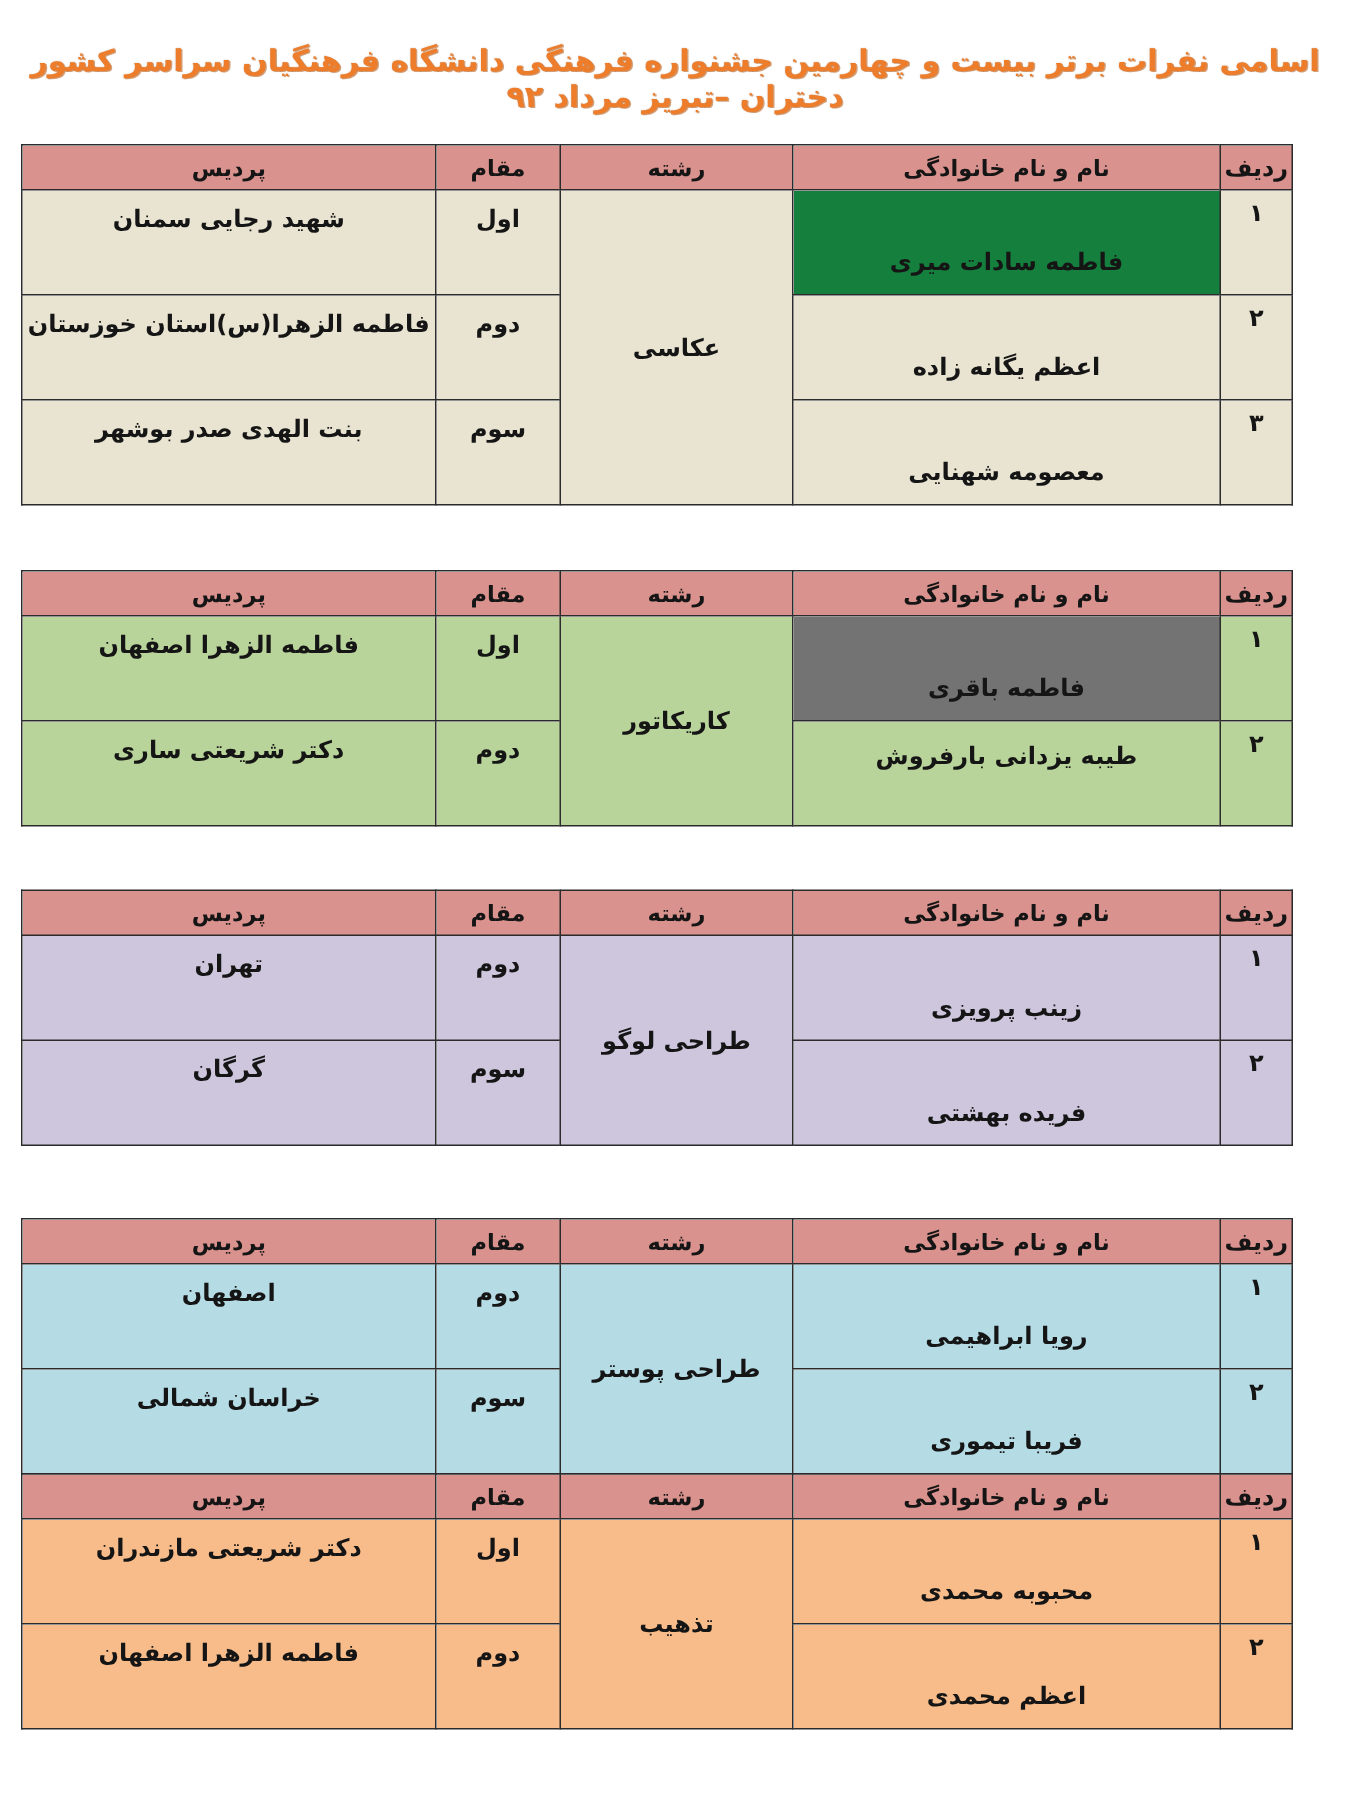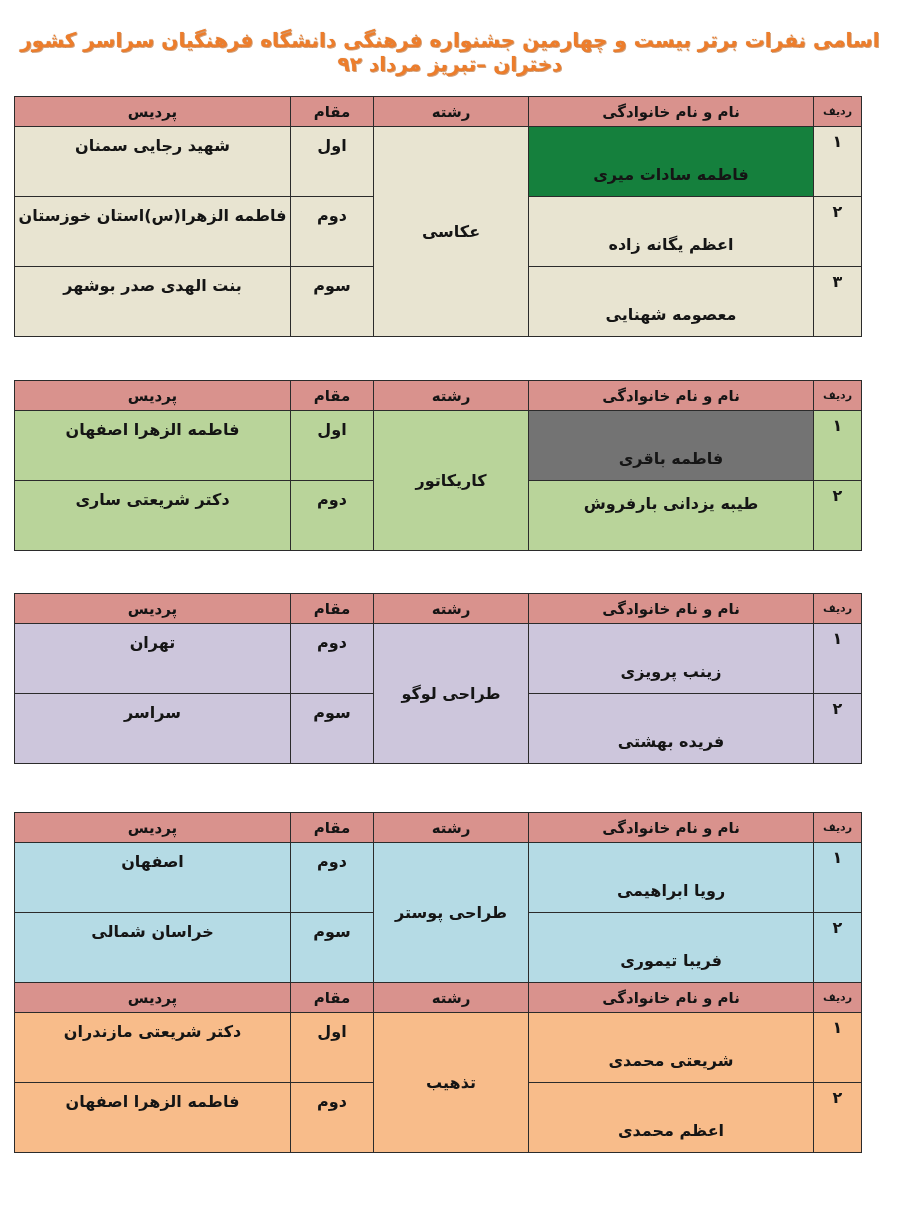--- a/index.html
+++ b/index.html
@@ -17,21 +17,21 @@
     position:absolute;left:14px;width:847px;border-collapse:collapse;table-layout:fixed;
     direction:rtl;
   }
   .wtable th,.wtable td{
     border:1px solid #2b2b2b;font-weight:bold;color:#151515;text-align:center;
     padding:0;overflow:hidden;
   }
   .wtable thead tr{height:30px;}
   .wtable tbody tr{height:70px;}
   .wtable thead th{font-size:15px;vertical-align:middle;}
-  .wtable thead th.h-row{font-size:11px;}
+  .wtable thead th.h-row{font-size:16px;}
   .wtable tbody td{font-size:16px;}
   td.rowno{vertical-align:top;padding-top:5px;font-size:13px;}
   td.name{vertical-align:bottom;padding-bottom:12px;}
   td.name.top{vertical-align:top;padding-top:13px;}
   td.rank{vertical-align:top;padding-top:9px;}
   td.campus{vertical-align:top;padding-top:9px;}
   td.field{vertical-align:middle;font-size:17px;}
   col.c-row{width:48px;}
   col.c-name{width:285px;}
   col.c-field{width:155px;}
@@ -149,21 +149,21 @@
       <td class="rowno" style="background-color: rgb(205, 198, 220); border-color: rgb(43, 43, 43);">۱</td>
       <td class="name" style="background-color: rgb(205, 198, 220); border-color: rgb(43, 43, 43);">زینب پرویزی</td>
       <td class="field" rowspan="2" style="background-color: rgb(205, 198, 220); border-color: rgb(43, 43, 43);">طراحی لوگو</td>
       <td class="rank" style="background-color: rgb(205, 198, 220); border-color: rgb(43, 43, 43);">دوم</td>
       <td class="campus" style="background-color: rgb(205, 198, 220); border-color: rgb(43, 43, 43);">تهران</td>
     </tr>
     <tr>
       <td class="rowno" style="background-color: rgb(205, 198, 220); border-color: rgb(43, 43, 43);">۲</td>
       <td class="name" style="background-color: rgb(205, 198, 220); border-color: rgb(43, 43, 43);">فریده بهشتی</td>
       <td class="rank" style="background-color: rgb(205, 198, 220); border-color: rgb(43, 43, 43);">سوم</td>
-      <td class="campus" style="background-color: rgb(205, 198, 220); border-color: rgb(43, 43, 43);">سراسر</td>
+      <td class="campus" style="background-color: rgb(205, 198, 220); border-color: rgb(43, 43, 43);">گرگان</td>
     </tr>
   </tbody>
 </table>
 
 <table class="wtable t4">
   <colgroup>
       <col class="c-row">
       <col class="c-name">
       <col class="c-field">
       <col class="c-rank">
@@ -208,21 +208,21 @@
       <th class="h-row" style="background-color: rgb(217, 146, 141); border-color: rgb(43, 43, 43);">ردیف</th>
       <th style="background-color: rgb(217, 146, 141); border-color: rgb(43, 43, 43);">نام و نام خانوادگی</th>
       <th style="background-color: rgb(217, 146, 141); border-color: rgb(43, 43, 43);">رشته</th>
       <th style="background-color: rgb(217, 146, 141); border-color: rgb(43, 43, 43);">مقام</th>
       <th style="background-color: rgb(217, 146, 141); border-color: rgb(43, 43, 43);">پردیس</th>
     </tr>
   </thead>
   <tbody>
     <tr>
       <td class="rowno" style="background-color: rgb(248, 188, 138); border-color: rgb(43, 43, 43);">۱</td>
-      <td class="name" style="background-color: rgb(248, 188, 138); border-color: rgb(43, 43, 43);">شریعتی محمدی</td>
+      <td class="name" style="background-color: rgb(248, 188, 138); border-color: rgb(43, 43, 43);">محبوبه محمدی</td>
       <td class="field" rowspan="2" style="background-color: rgb(248, 188, 138); border-color: rgb(43, 43, 43); text-align: center;">تذهیب</td>
       <td class="rank" style="background-color: rgb(248, 188, 138); border-color: rgb(43, 43, 43);">اول</td>
       <td class="campus" style="background-color: rgb(248, 188, 138); border-color: rgb(43, 43, 43);">دکتر شریعتی مازندران</td>
     </tr>
     <tr>
       <td class="rowno" style="background-color: rgb(248, 188, 138); border-color: rgb(43, 43, 43);">۲</td>
       <td class="name" style="background-color: rgb(248, 188, 138); border-color: rgb(43, 43, 43);">اعظم محمدی</td>
       <td class="rank" style="background-color: rgb(248, 188, 138); border-color: rgb(43, 43, 43);">دوم</td>
       <td class="campus" style="background-color: rgb(248, 188, 138); border-color: rgb(43, 43, 43);">فاطمه الزهرا اصفهان</td>
     </tr>

